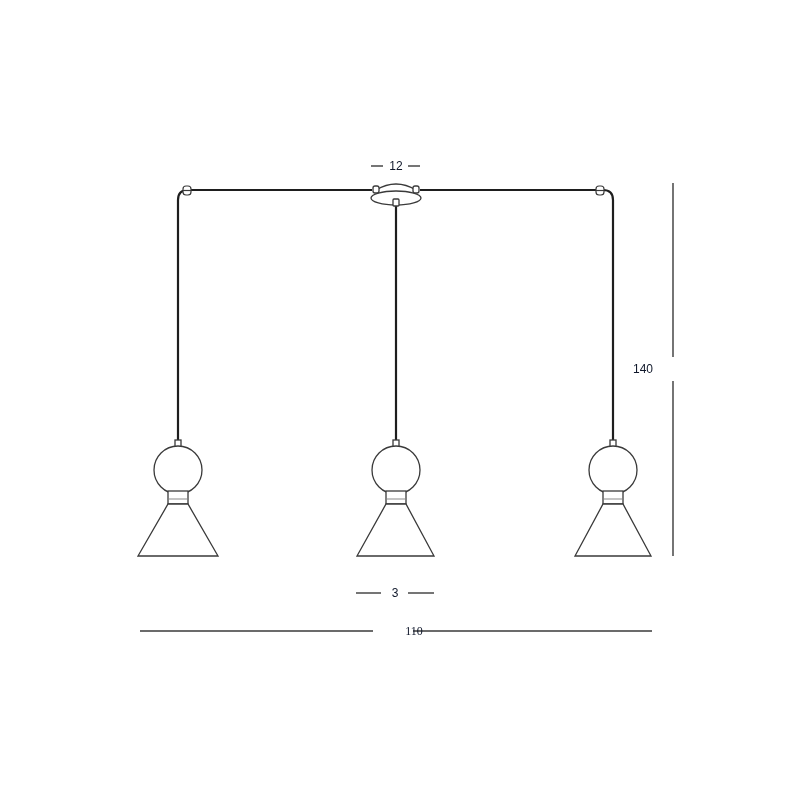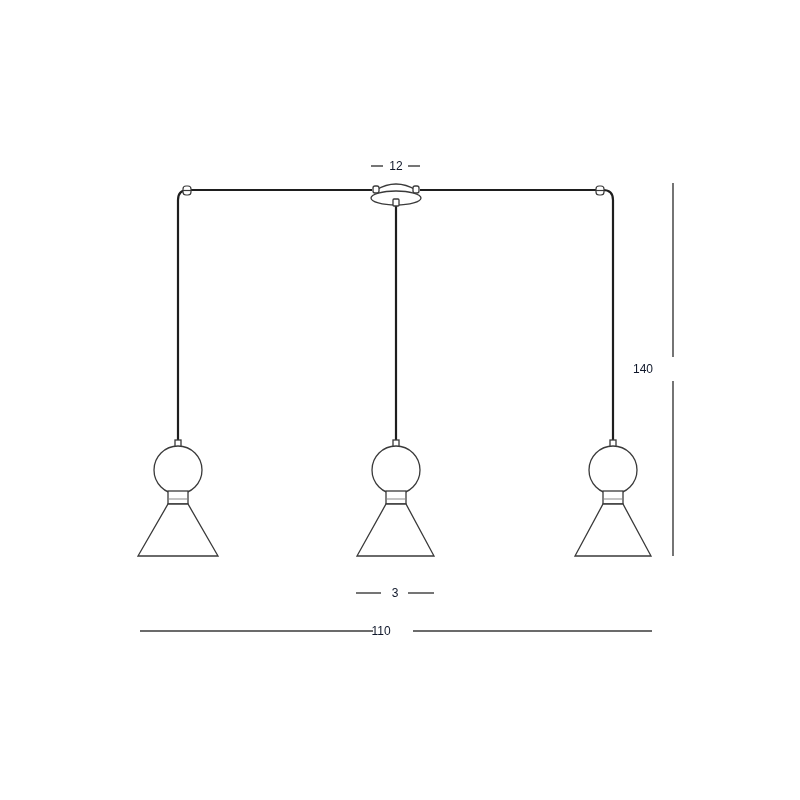--- a/index.html
+++ b/index.html
@@ -66,14 +66,14 @@
     <line x1="408" y1="593" x2="434" y2="593"></line>
     <line x1="140" y1="631" x2="373" y2="631"></line>
     <line x1="413" y1="631" x2="652" y2="631"></line>
     <line x1="673" y1="183" x2="673" y2="357"></line>
     <line x1="673" y1="381" x2="673" y2="556"></line>
   </g>
 </svg>
 
 <span class="label" style="left:396px; top:166px; background:transparent;">12</span>
 <span class="label" style="left:395px; top:593px; background:transparent;">3</span>
-<span class="label" style="left:381px; top:631px; background:transparent;">110</span>
+<span class="label" style="left:414px; top:631px; background:transparent;font-family:Liberation Serif, serif;">110</span>
 <span class="label" style="left:643px; top:369px; background:#ffffff; padding:0;">140</span>
 
 </body></html>

